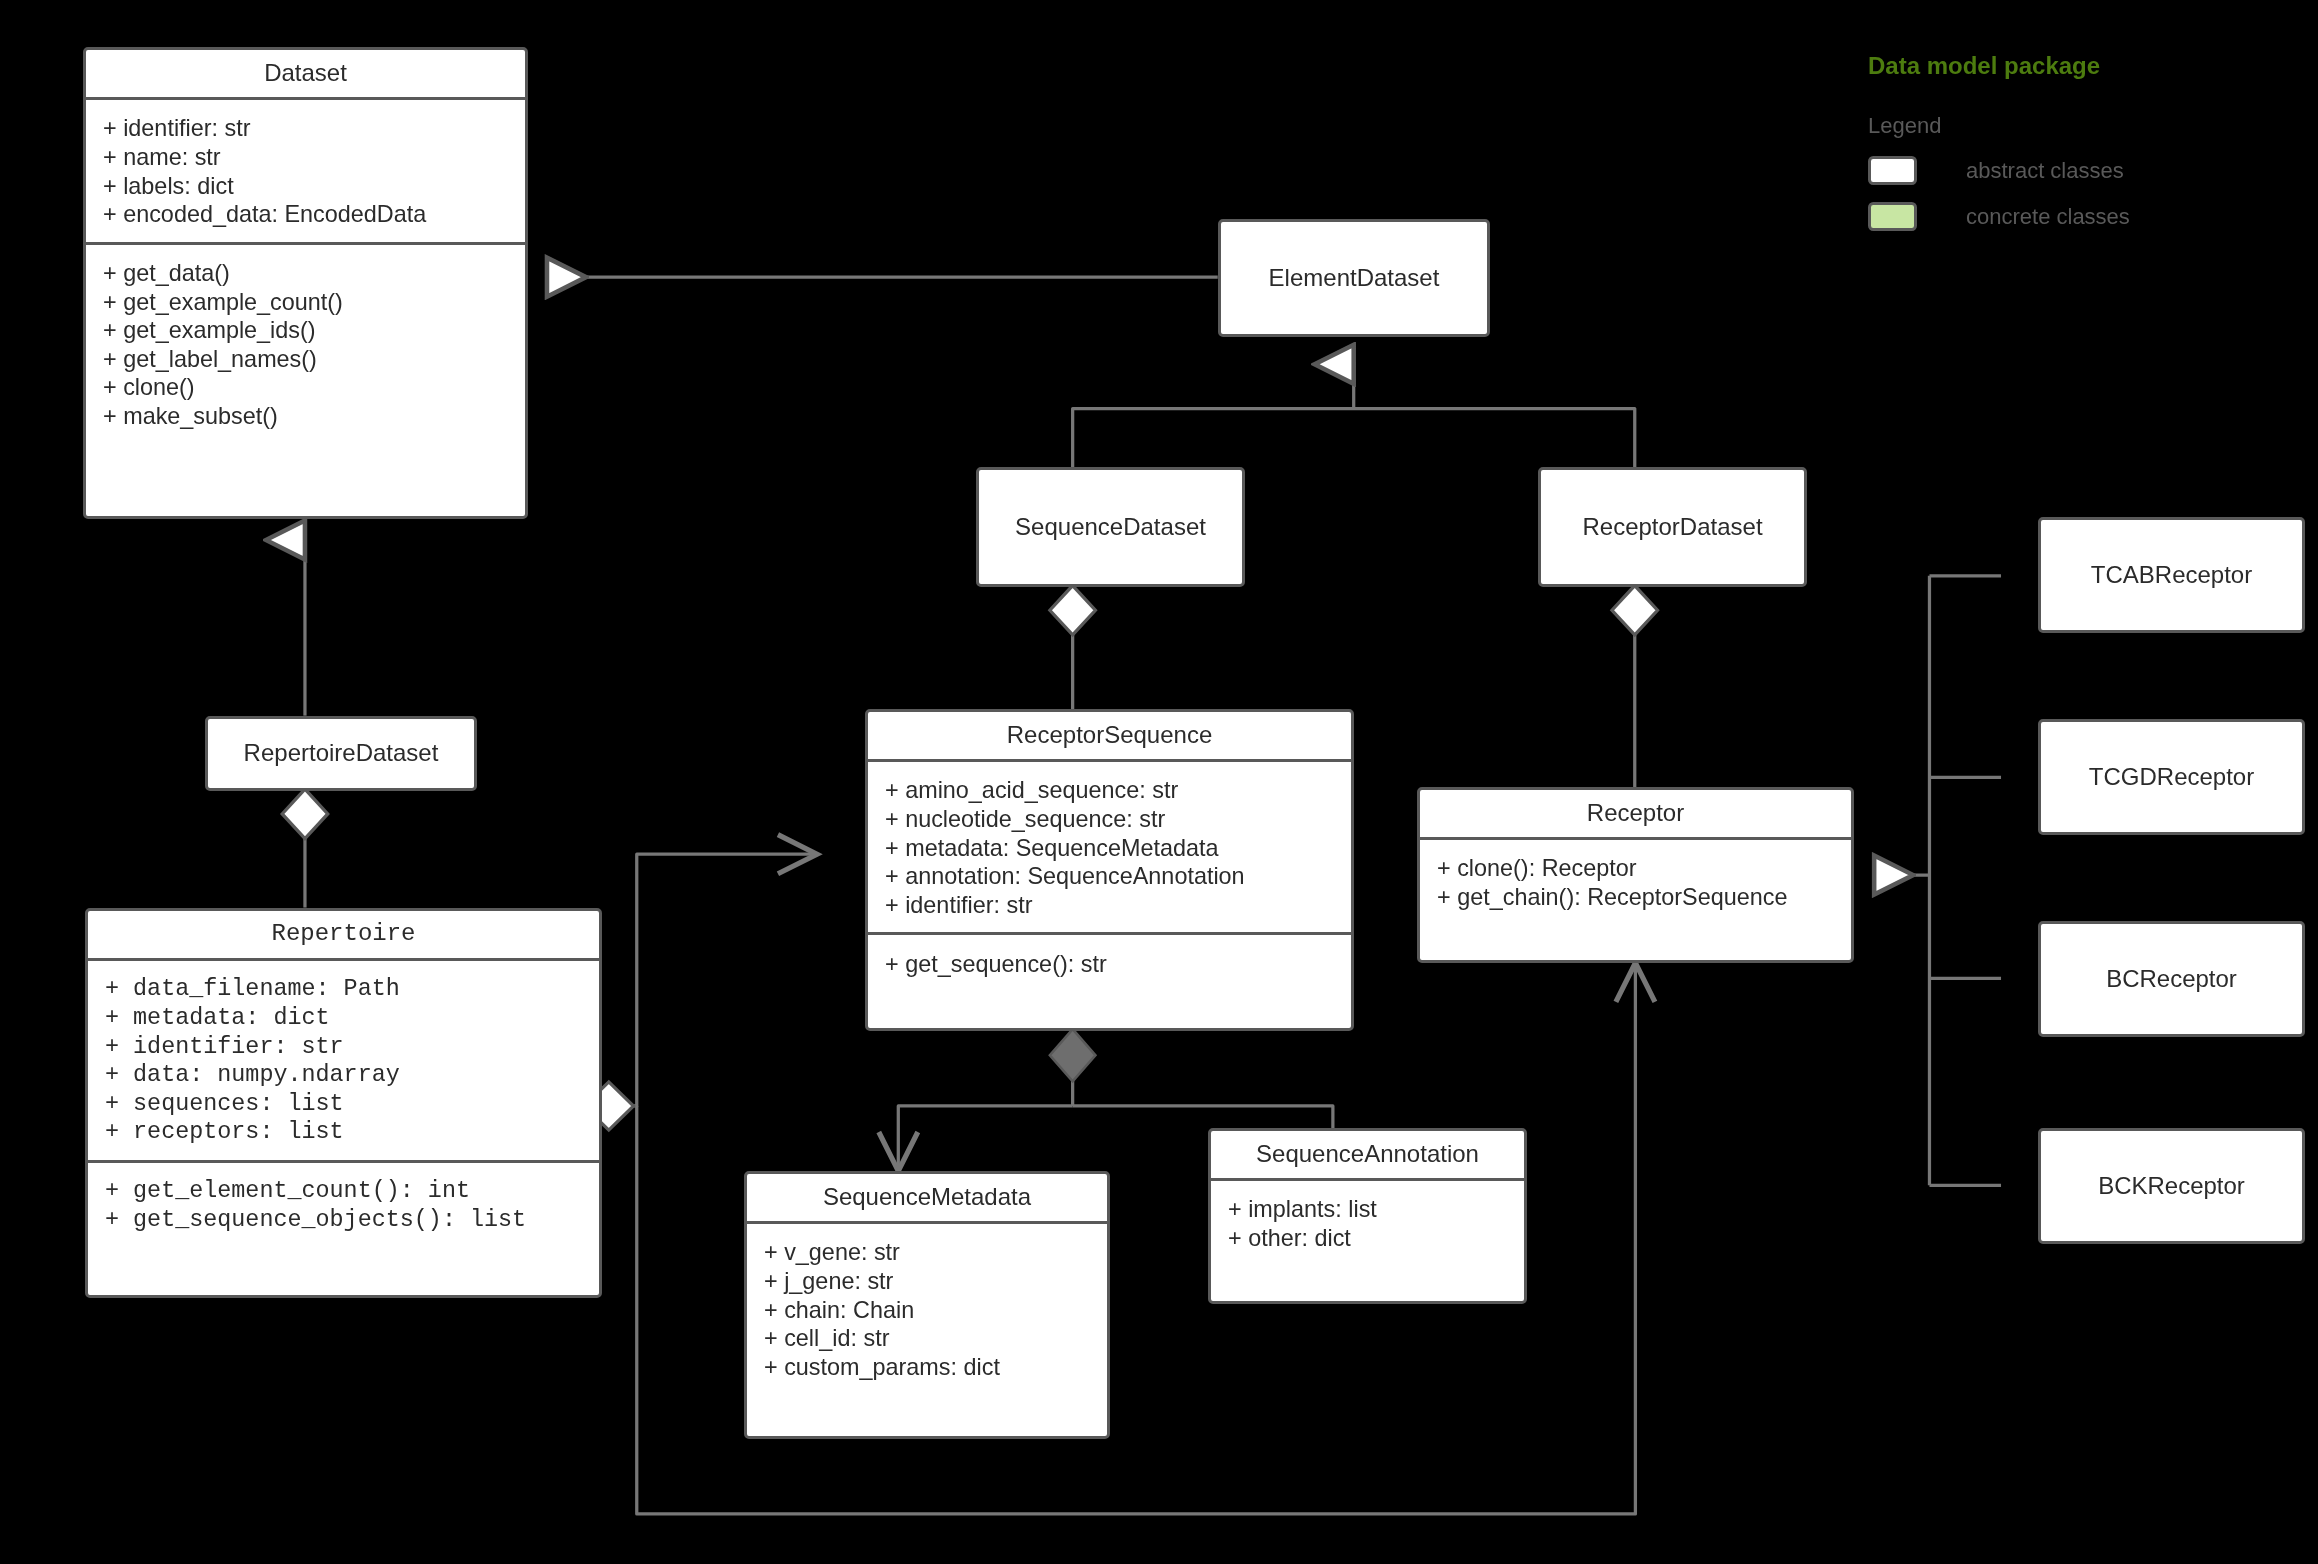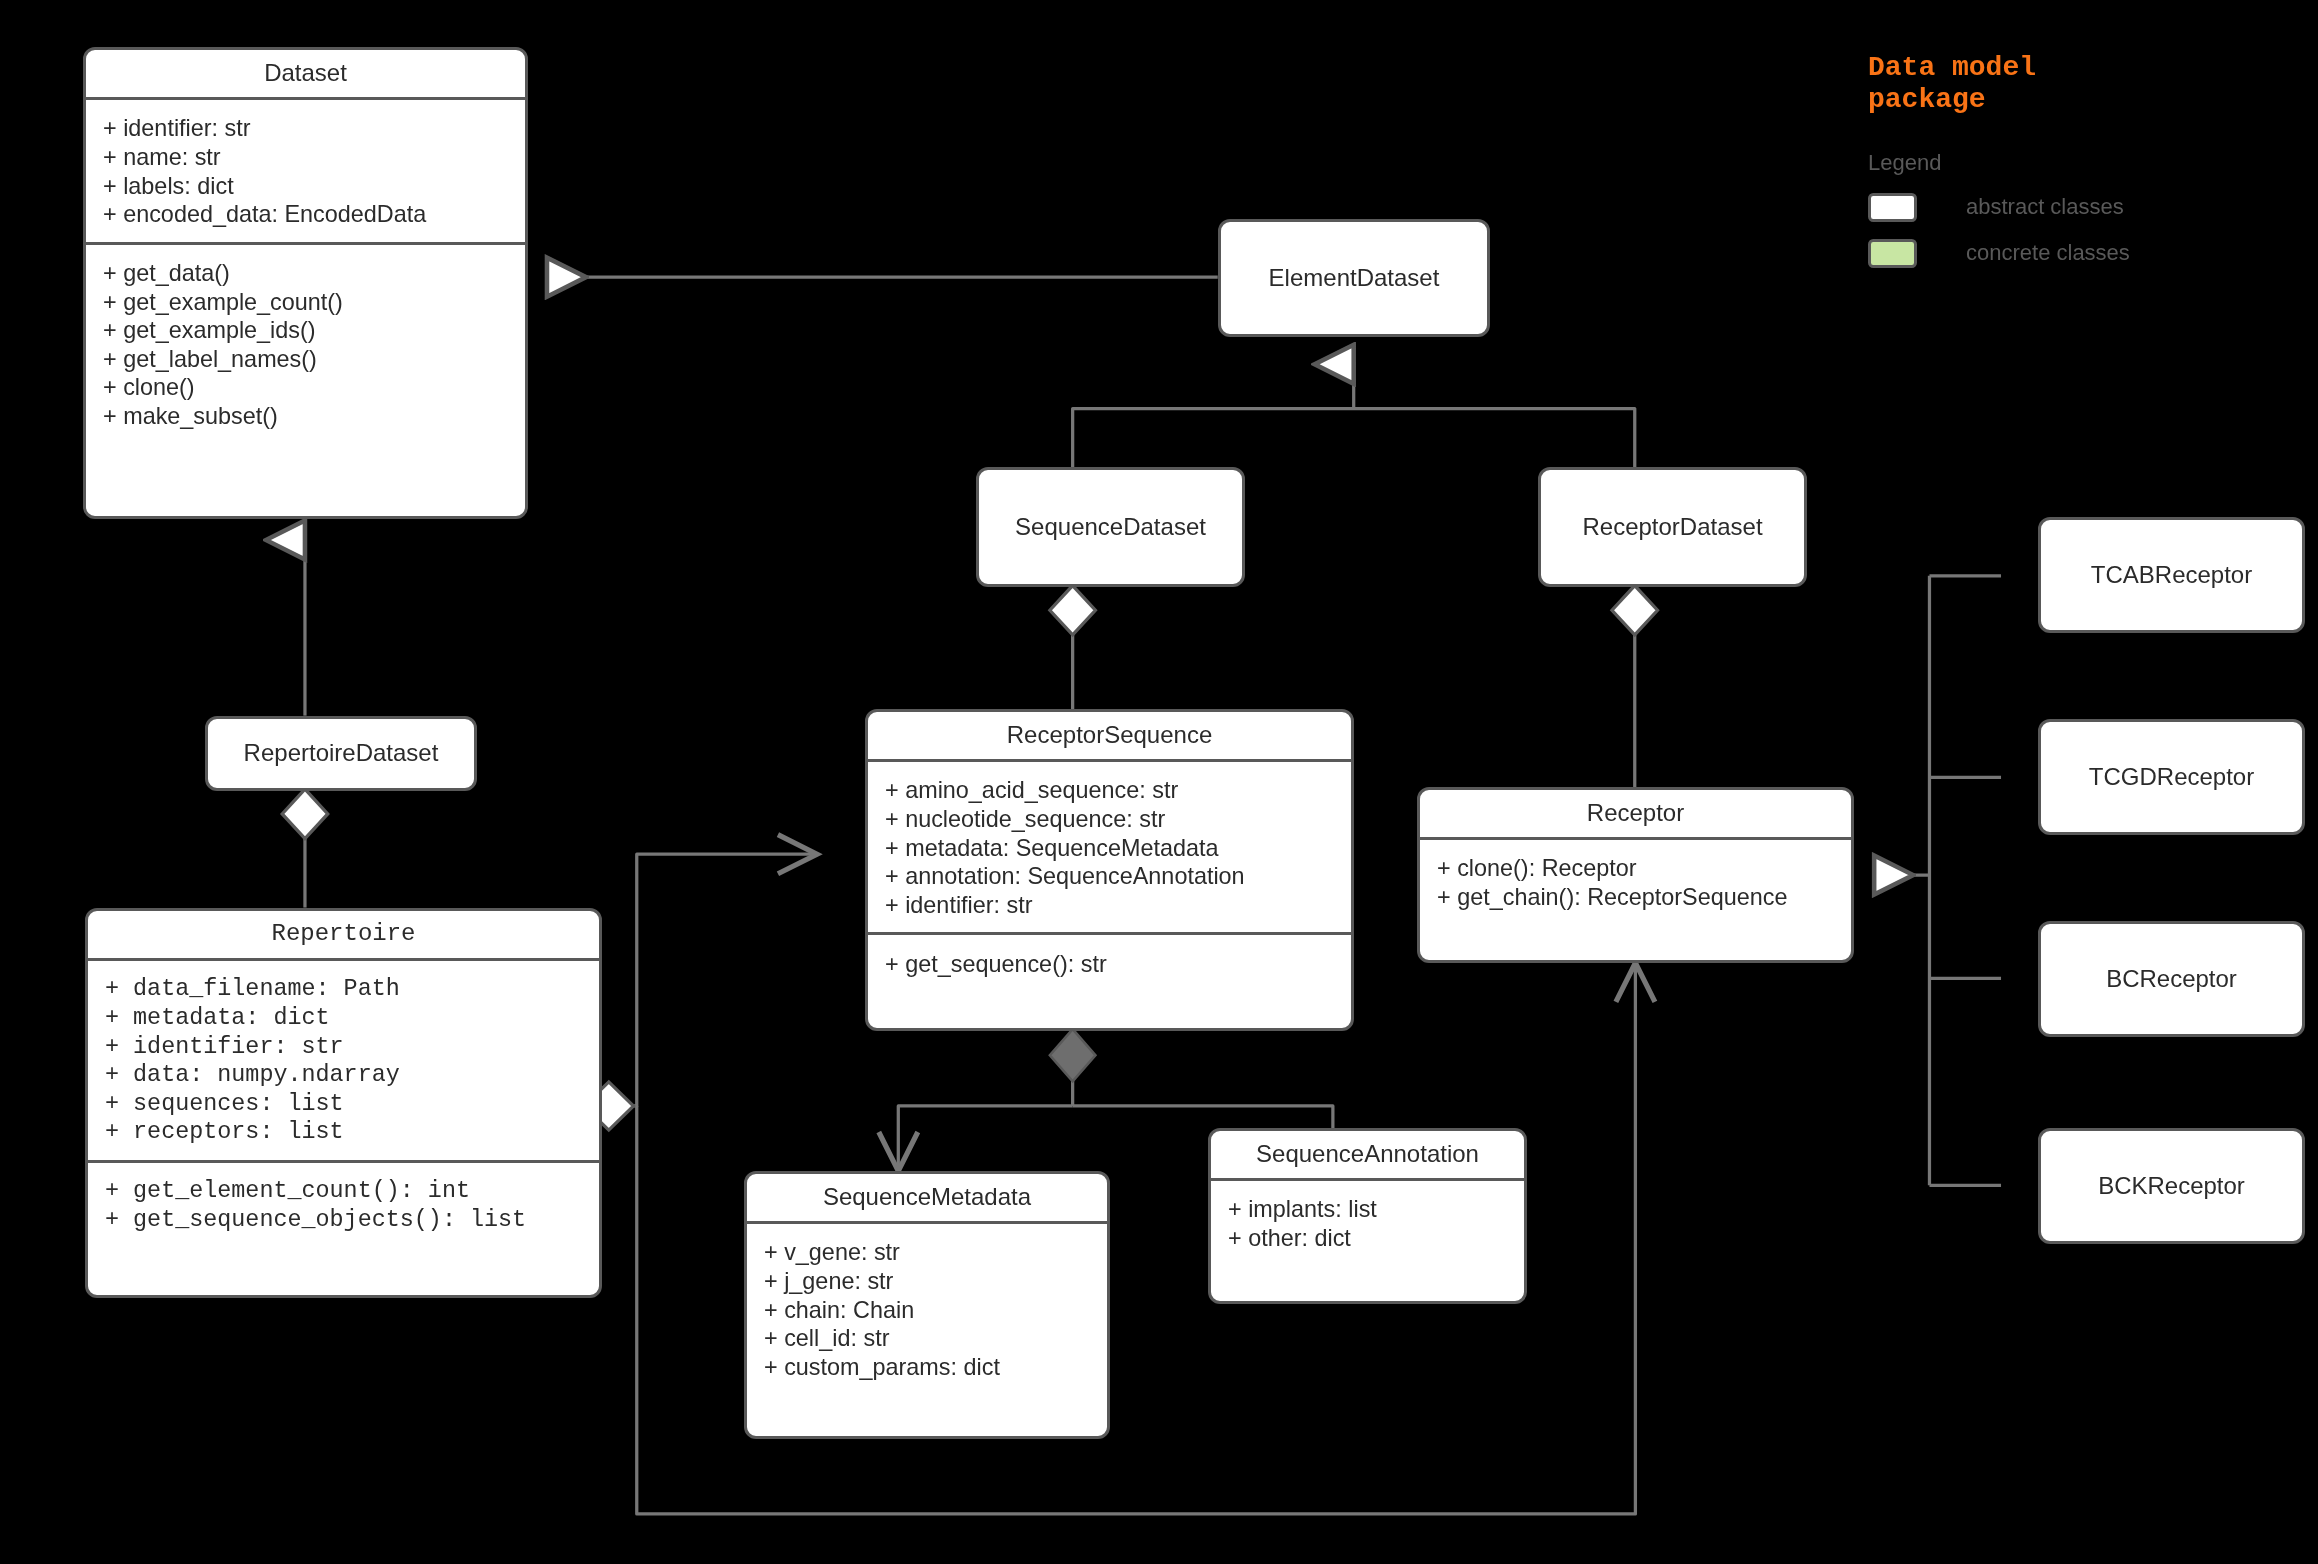--- a/index.html
+++ b/index.html
@@ -19,21 +19,21 @@
     position: absolute;
     left: 0; top: 0;
     width: 2319px;
     height: 1564px;
     pointer-events: none;
   }
   .uml-box {
     position: absolute;
     box-sizing: border-box;
     border: 3.3px solid #595959;
-    border-radius: 12px;
+    border-radius: 5px;
     background: #ffffff;
     overflow: hidden;
     z-index: 5;
   }
   .uml-box.concrete { background: #ffffff; margin-left: 37px; }
   .uml-box.abstract { background: #ffffff; }
   .cls-title {
     text-align: center;
     color: #2b2b2b;
     font-size: 24px;
@@ -62,26 +62,25 @@
 
   
   #legend-panel {
     position: absolute;
     left: 1868px;
     top: 52px;
     width: 416px;
     z-index: 6;
   }
   #legend-title {
-    color: #f97316;
-    font-size: 28px;
+    color: #4d7c0f;
+    font-size: 24px;
     font-weight: bold;
     line-height: 1.14;
     width: 273px;
-    font-family: Liberation Mono, monospace;
   }
   #legend-label {
     color: #595959;
     font-size: 22px;
     margin-top: 34px;
   }
   .legend-row {
     display: flex;
     align-items: center;
     margin-top: 17px;

